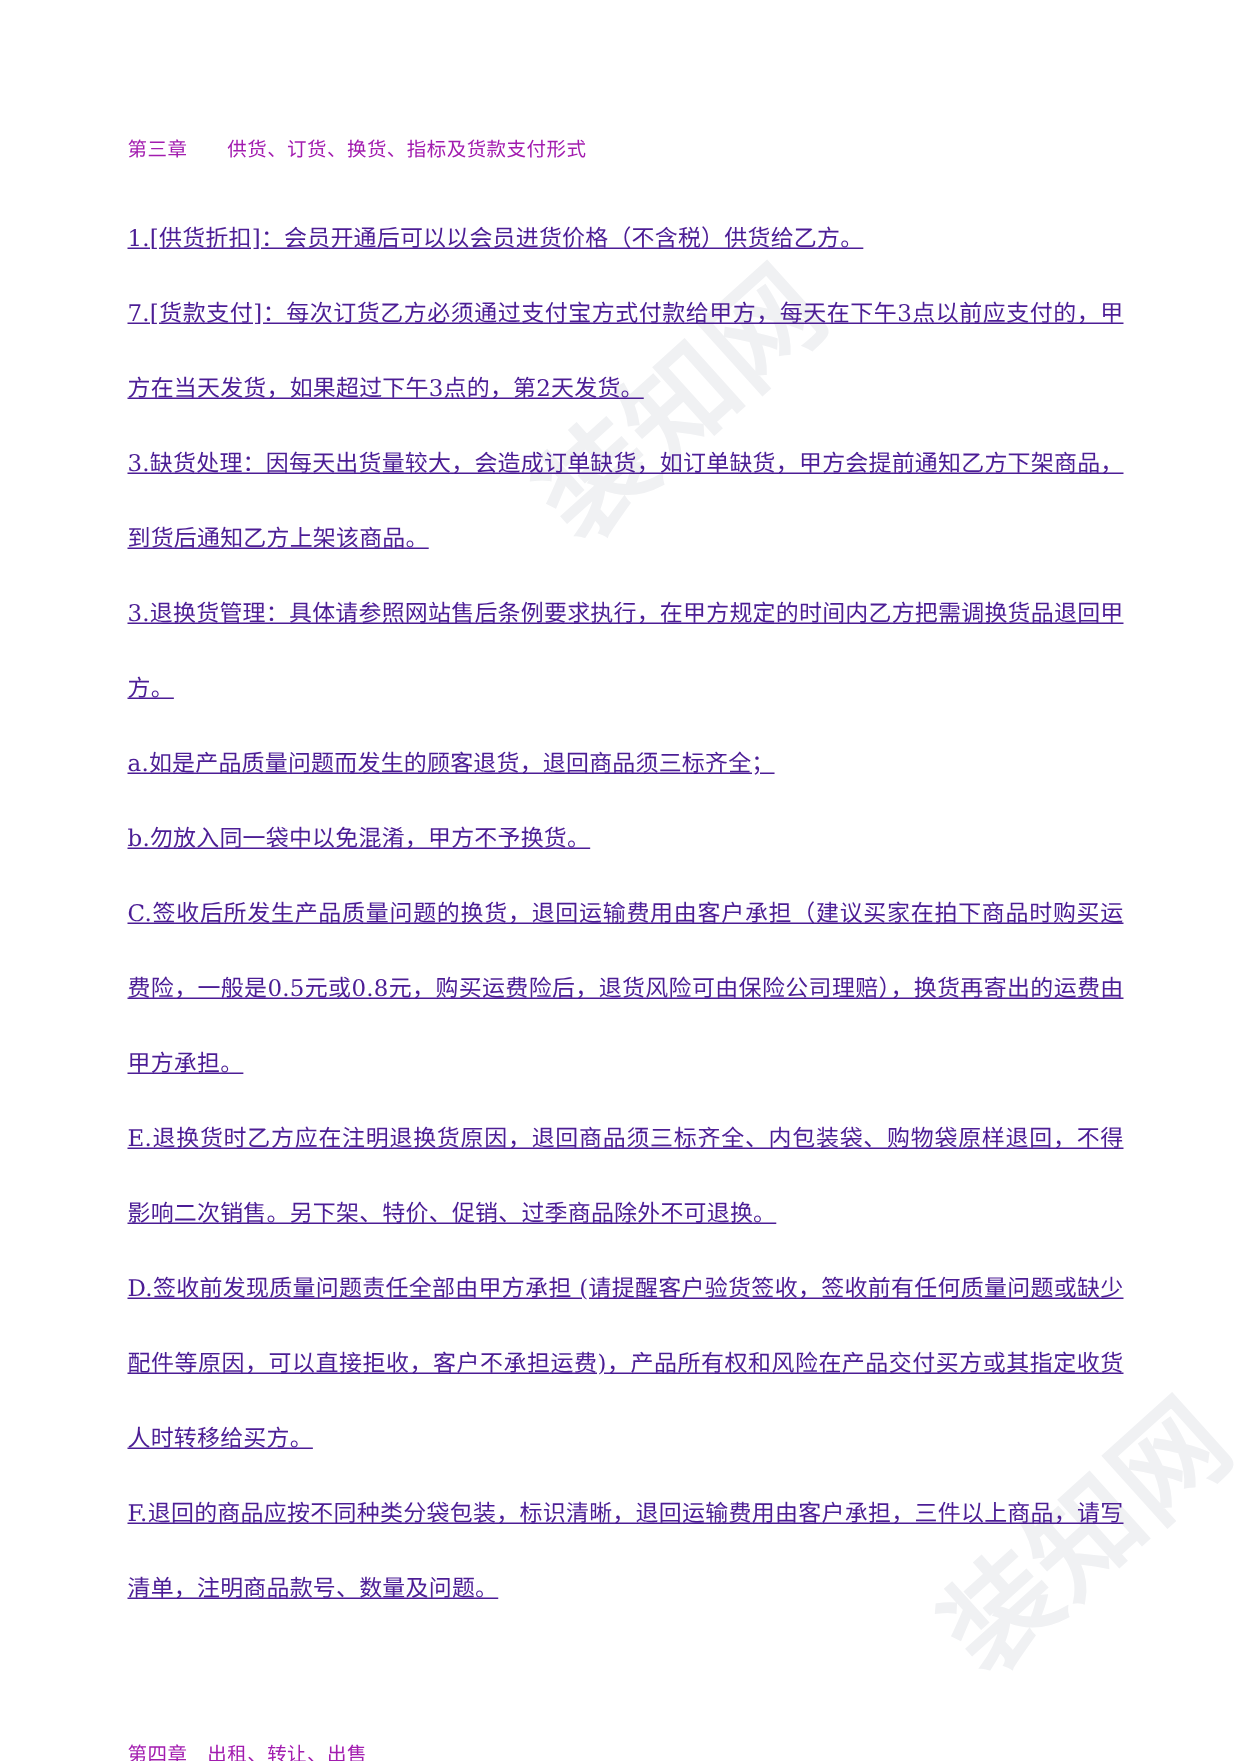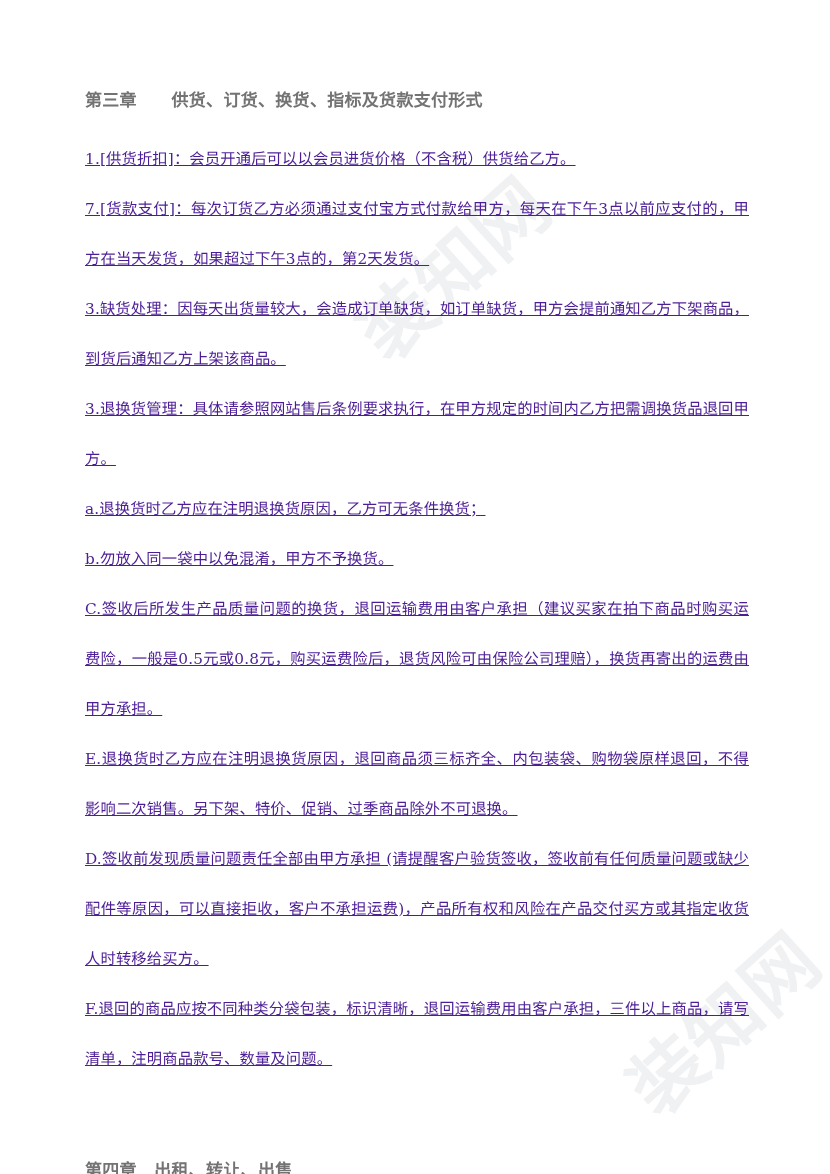--- a/index.html
+++ b/index.html
@@ -63,23 +63,23 @@
 
   .doc-body {
     position: absolute;
     left: 85px;
     top: 84px;
     width: 664px;
   }
 
   .chapter-heading {
     font-family: "DejaVu Sans", "Liberation Sans", sans-serif;
-    font-weight: 700;
-    font-size: 17px;
-    color: #737373;
+    font-weight: 400;
+    font-size: 13px;
+    color: #a21caf;
     line-height: 33px;
     margin: 0 0 17px 0;
     letter-spacing: 0.3px;
     white-space: pre;
   }
 
   .chapter-heading-late {
     margin-top: 70px;
     margin-bottom: 0;
   }
@@ -112,21 +112,21 @@
 
   <div class="content">
     <div class="doc-body">
 
       <h2 class="chapter-heading">第三章　　供货、订货、换货、指标及货款支付形式</h2>
 
       <p class="para">1.[供货折扣]：会员开通后可以以会员进货价格（不含税）供货给乙方。</p>
       <p class="para">7.[货款支付]：每次订货乙方必须通过支付宝方式付款给甲方，每天在下午3点以前应支付的，甲方在当天发货，如果超过下午3点的，第2天发货。</p>
       <p class="para">3.缺货处理：因每天出货量较大，会造成订单缺货，如订单缺货，甲方会提前通知乙方下架商品，到货后通知乙方上架该商品。</p>
       <p class="para">3.退换货管理：具体请参照网站售后条例要求执行，在甲方规定的时间内乙方把需调换货品退回甲方。</p>
-      <p class="para">a.退换货时乙方应在注明退换货原因，乙方可无条件换货；</p>
+      <p class="para">a.如是产品质量问题而发生的顾客退货，退回商品须三标齐全；</p>
       <p class="para">b.勿放入同一袋中以免混淆，甲方不予换货。</p>
       <p class="para">C.签收后所发生产品质量问题的换货，退回运输费用由客户承担（建议买家在拍下商品时购买运费险，一般是0.5元或0.8元，购买运费险后，退货风险可由保险公司理赔），换货再寄出的运费由甲方承担。</p>
       <p class="para">E.退换货时乙方应在注明退换货原因，退回商品须三标齐全、内包装袋、购物袋原样退回，不得影响二次销售。另下架、特价、促销、过季商品除外不可退换。</p>
       <p class="para">D.签收前发现质量问题责任全部由甲方承担 (请提醒客户验货签收，签收前有任何质量问题或缺少配件等原因，可以直接拒收，客户不承担运费)，产品所有权和风险在产品交付买方或其指定收货人时转移给买方。</p>
       <p class="para">F.退回的商品应按不同种类分袋包装，标识清晰，退回运输费用由客户承担，三件以上商品，请写清单，注明商品款号、数量及问题。</p>
 
       <h2 class="chapter-heading chapter-heading-late">第四章　出租、转让、出售</h2>
 
     </div>
   </div>

